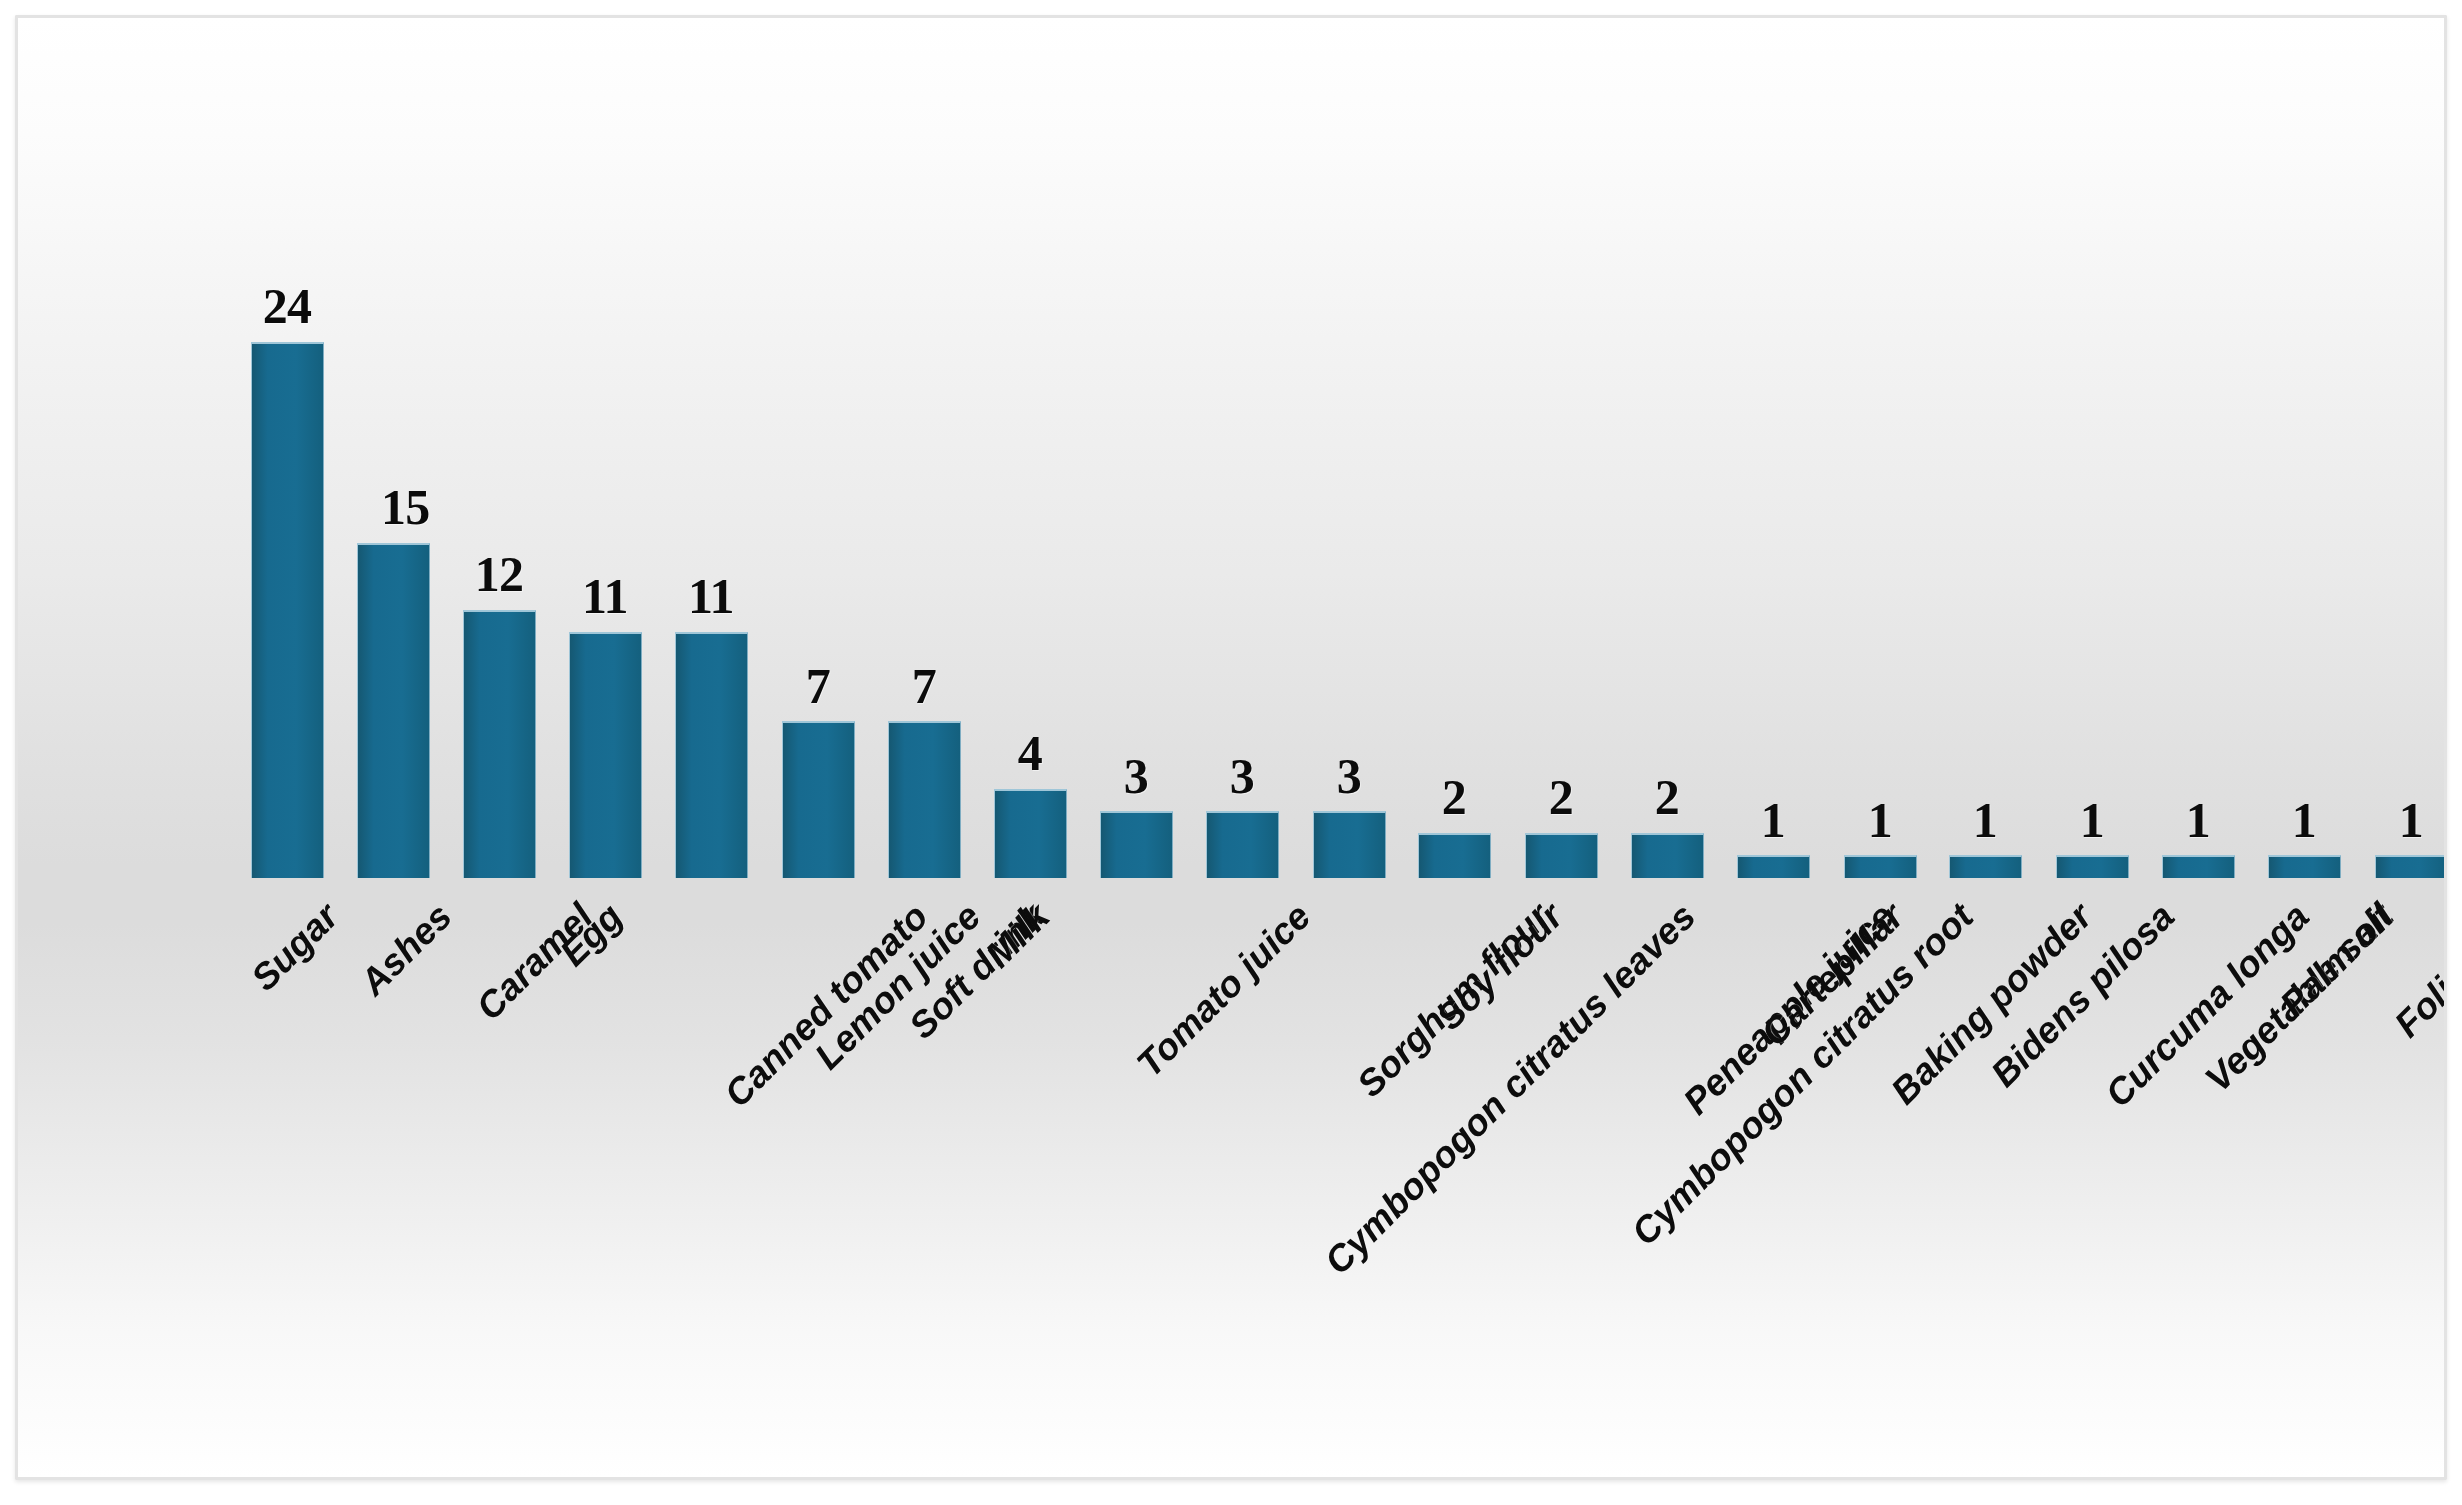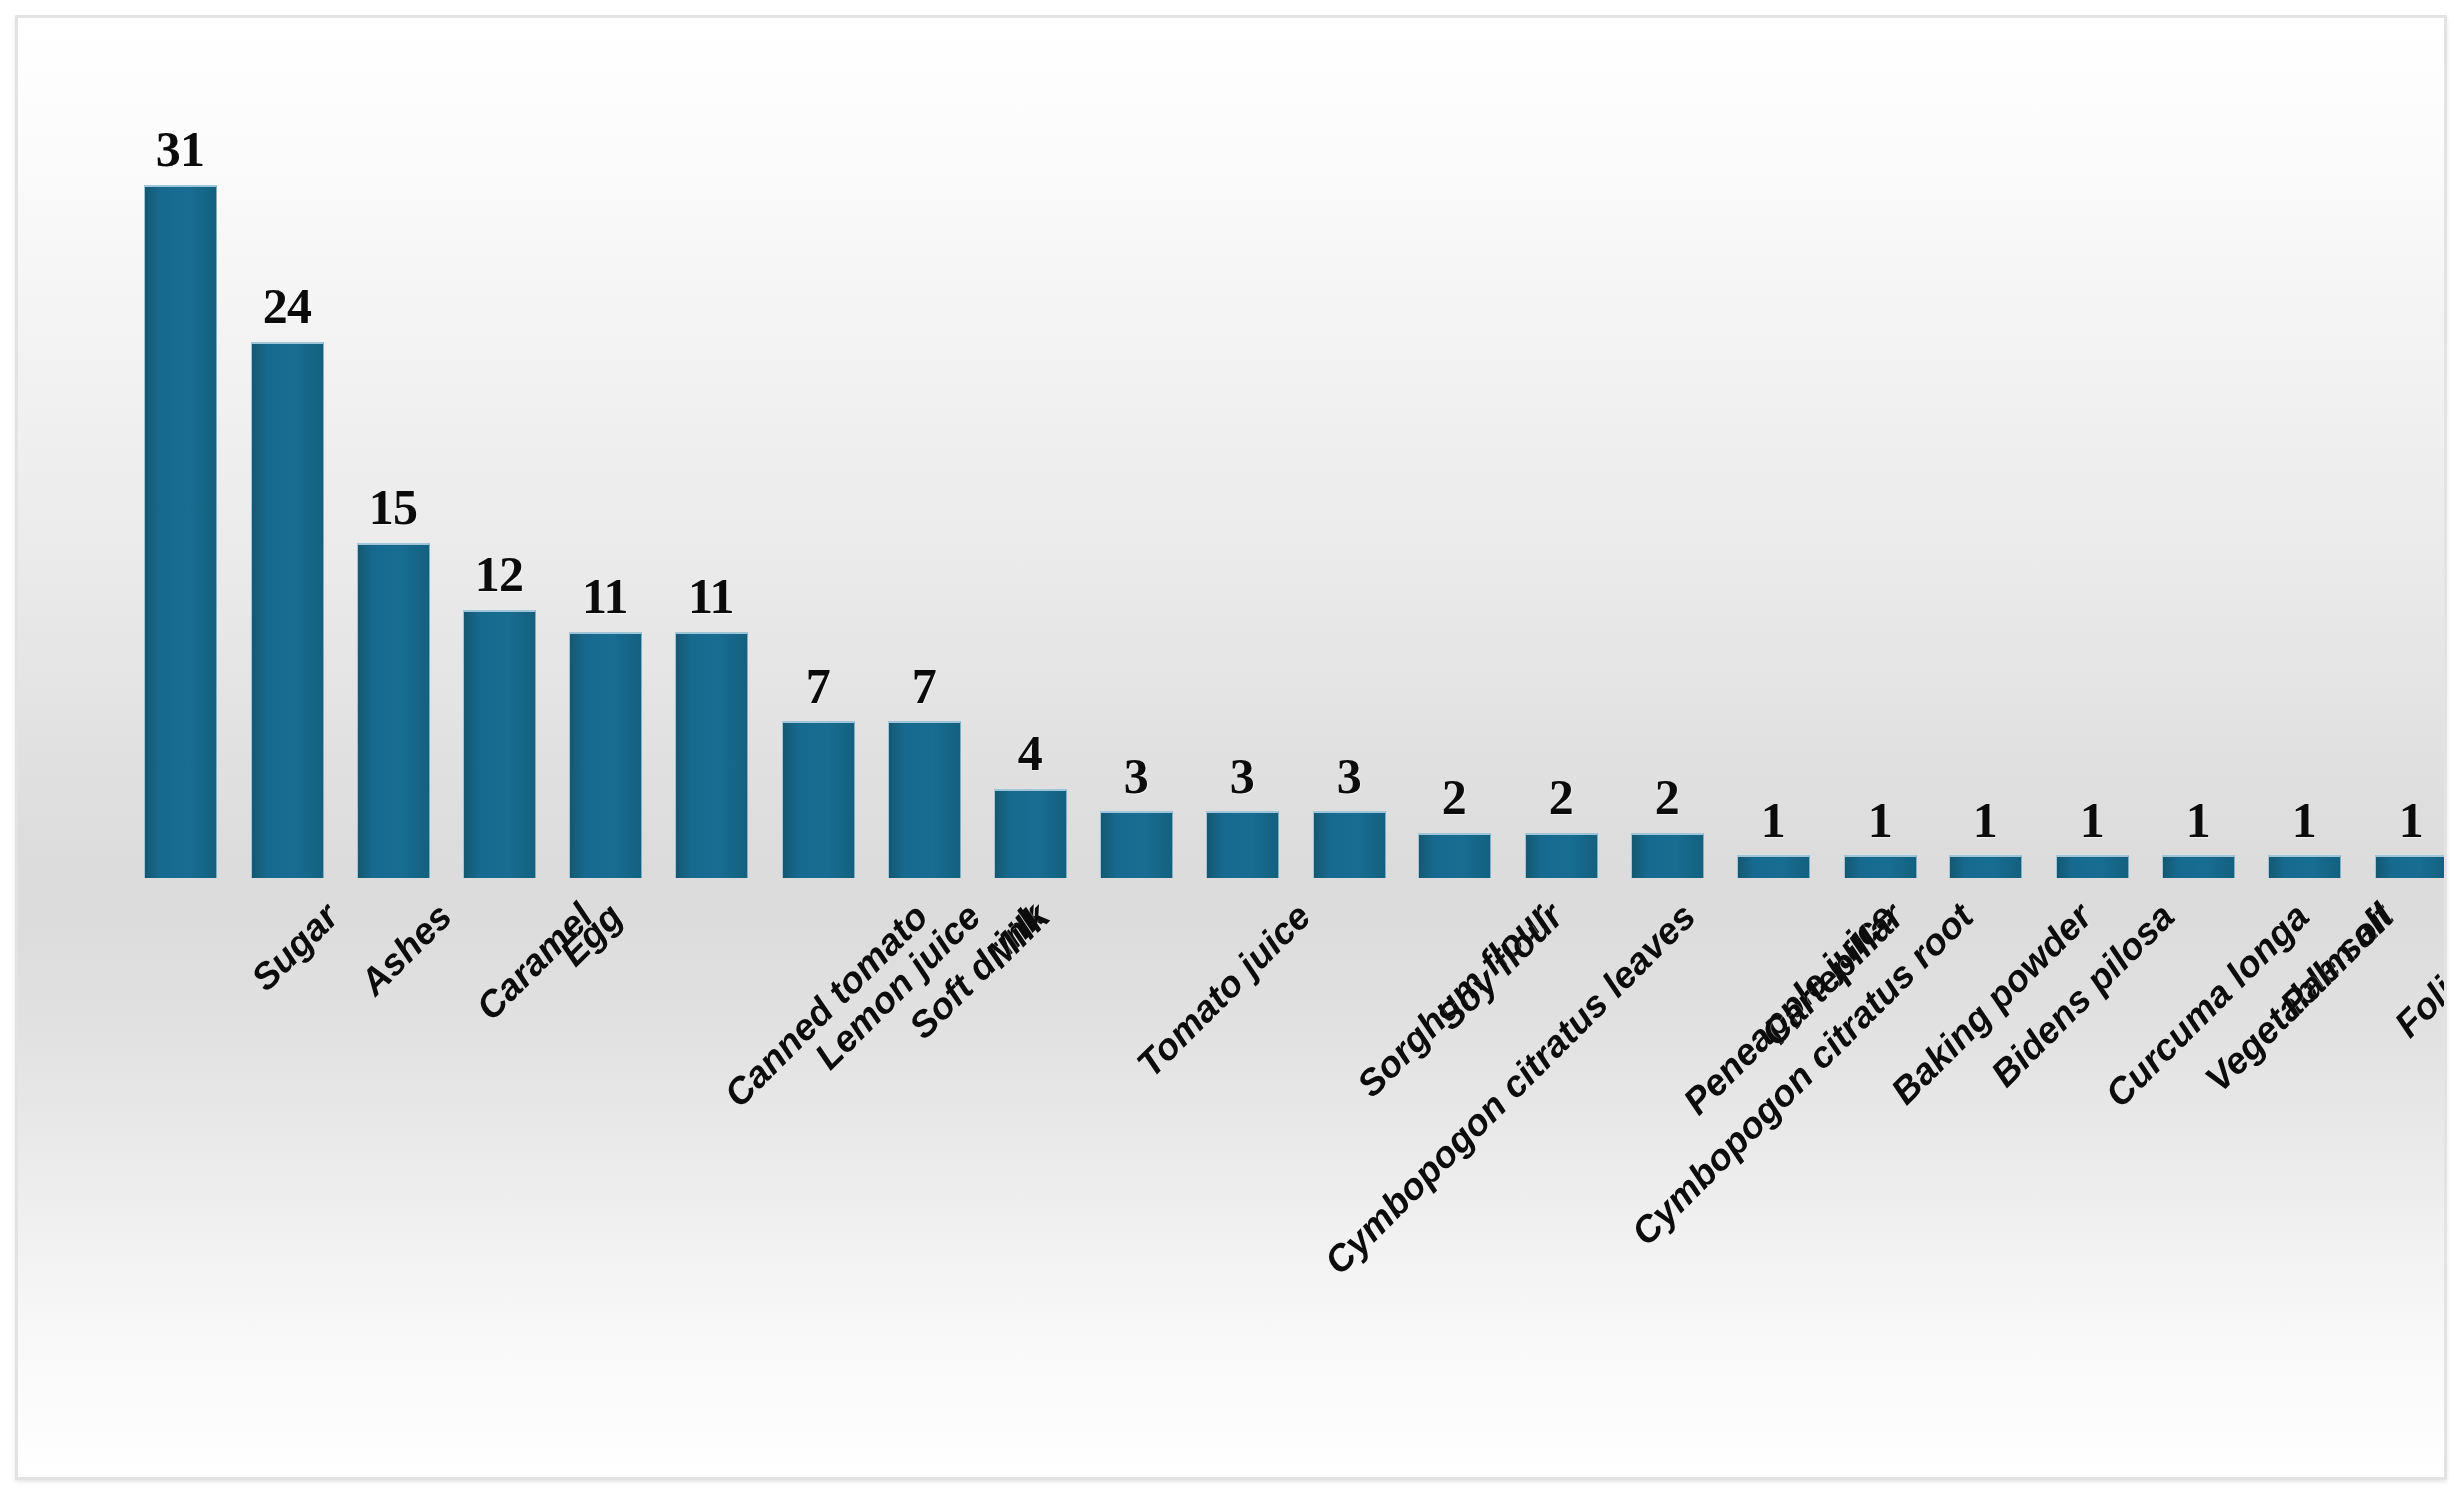--- a/index.html
+++ b/index.html
@@ -80,33 +80,29 @@
     transform:rotate(-45deg);
     transform-origin:right top;
     text-shadow:0.7px 0.7px 0 rgba(255,255,255,0.35);
   }
 </style>
 </head>
 <body>
 
 <div class="figure-frame">
   <div class="plot-area" id="plot-area">
-      <div class="bar-col" style="left: 126px;">
-        <div class="bar-rect" title="Sugar: 31" style="height: 693px; bottom: 599px;"></div>
-        <div class="bar-value" style="bottom: 1303px;">31</div>
-      </div>
       <div class="bar-label" style="left: 196px; top: 879px;">Sugar</div>
       <div class="bar-col" style="left: 233px;">
         <div class="bar-rect" title="Ashes: 24" style="height: 536px; bottom: 599px;"></div>
         <div class="bar-value" style="bottom: 1146px;">24</div>
       </div>
       <div class="bar-label" style="left: 303px; top: 879px;">Ashes</div>
       <div class="bar-col" style="left: 339px;">
         <div class="bar-rect" title="Caramel: 15" style="height: 335px; bottom: 599px;"></div>
-        <div class="bar-value" style="bottom: 945px;">15</div>
+        <div class="bar-value" style="bottom: 945px; text-align: right;">15</div>
       </div>
       <div class="bar-label" style="left: 409px; top: 879px;">Caramel</div>
       <div class="bar-col" style="left: 445px; margin-top: 44px;">
         <div class="bar-rect" title="Egg: 12" style="height: 268px; bottom: 599px;"></div>
         <div class="bar-value" style="bottom: 878px;">12</div>
       </div>
       <div class="bar-label" style="left: 515px; top: 879px;">Egg</div>
       <div class="bar-col" style="left: 551px;">
         <div class="bar-rect" title="Canned tomato: 11" style="height: 246px; bottom: 599px;"></div>
         <div class="bar-value" style="bottom: 856px;">11</div>

